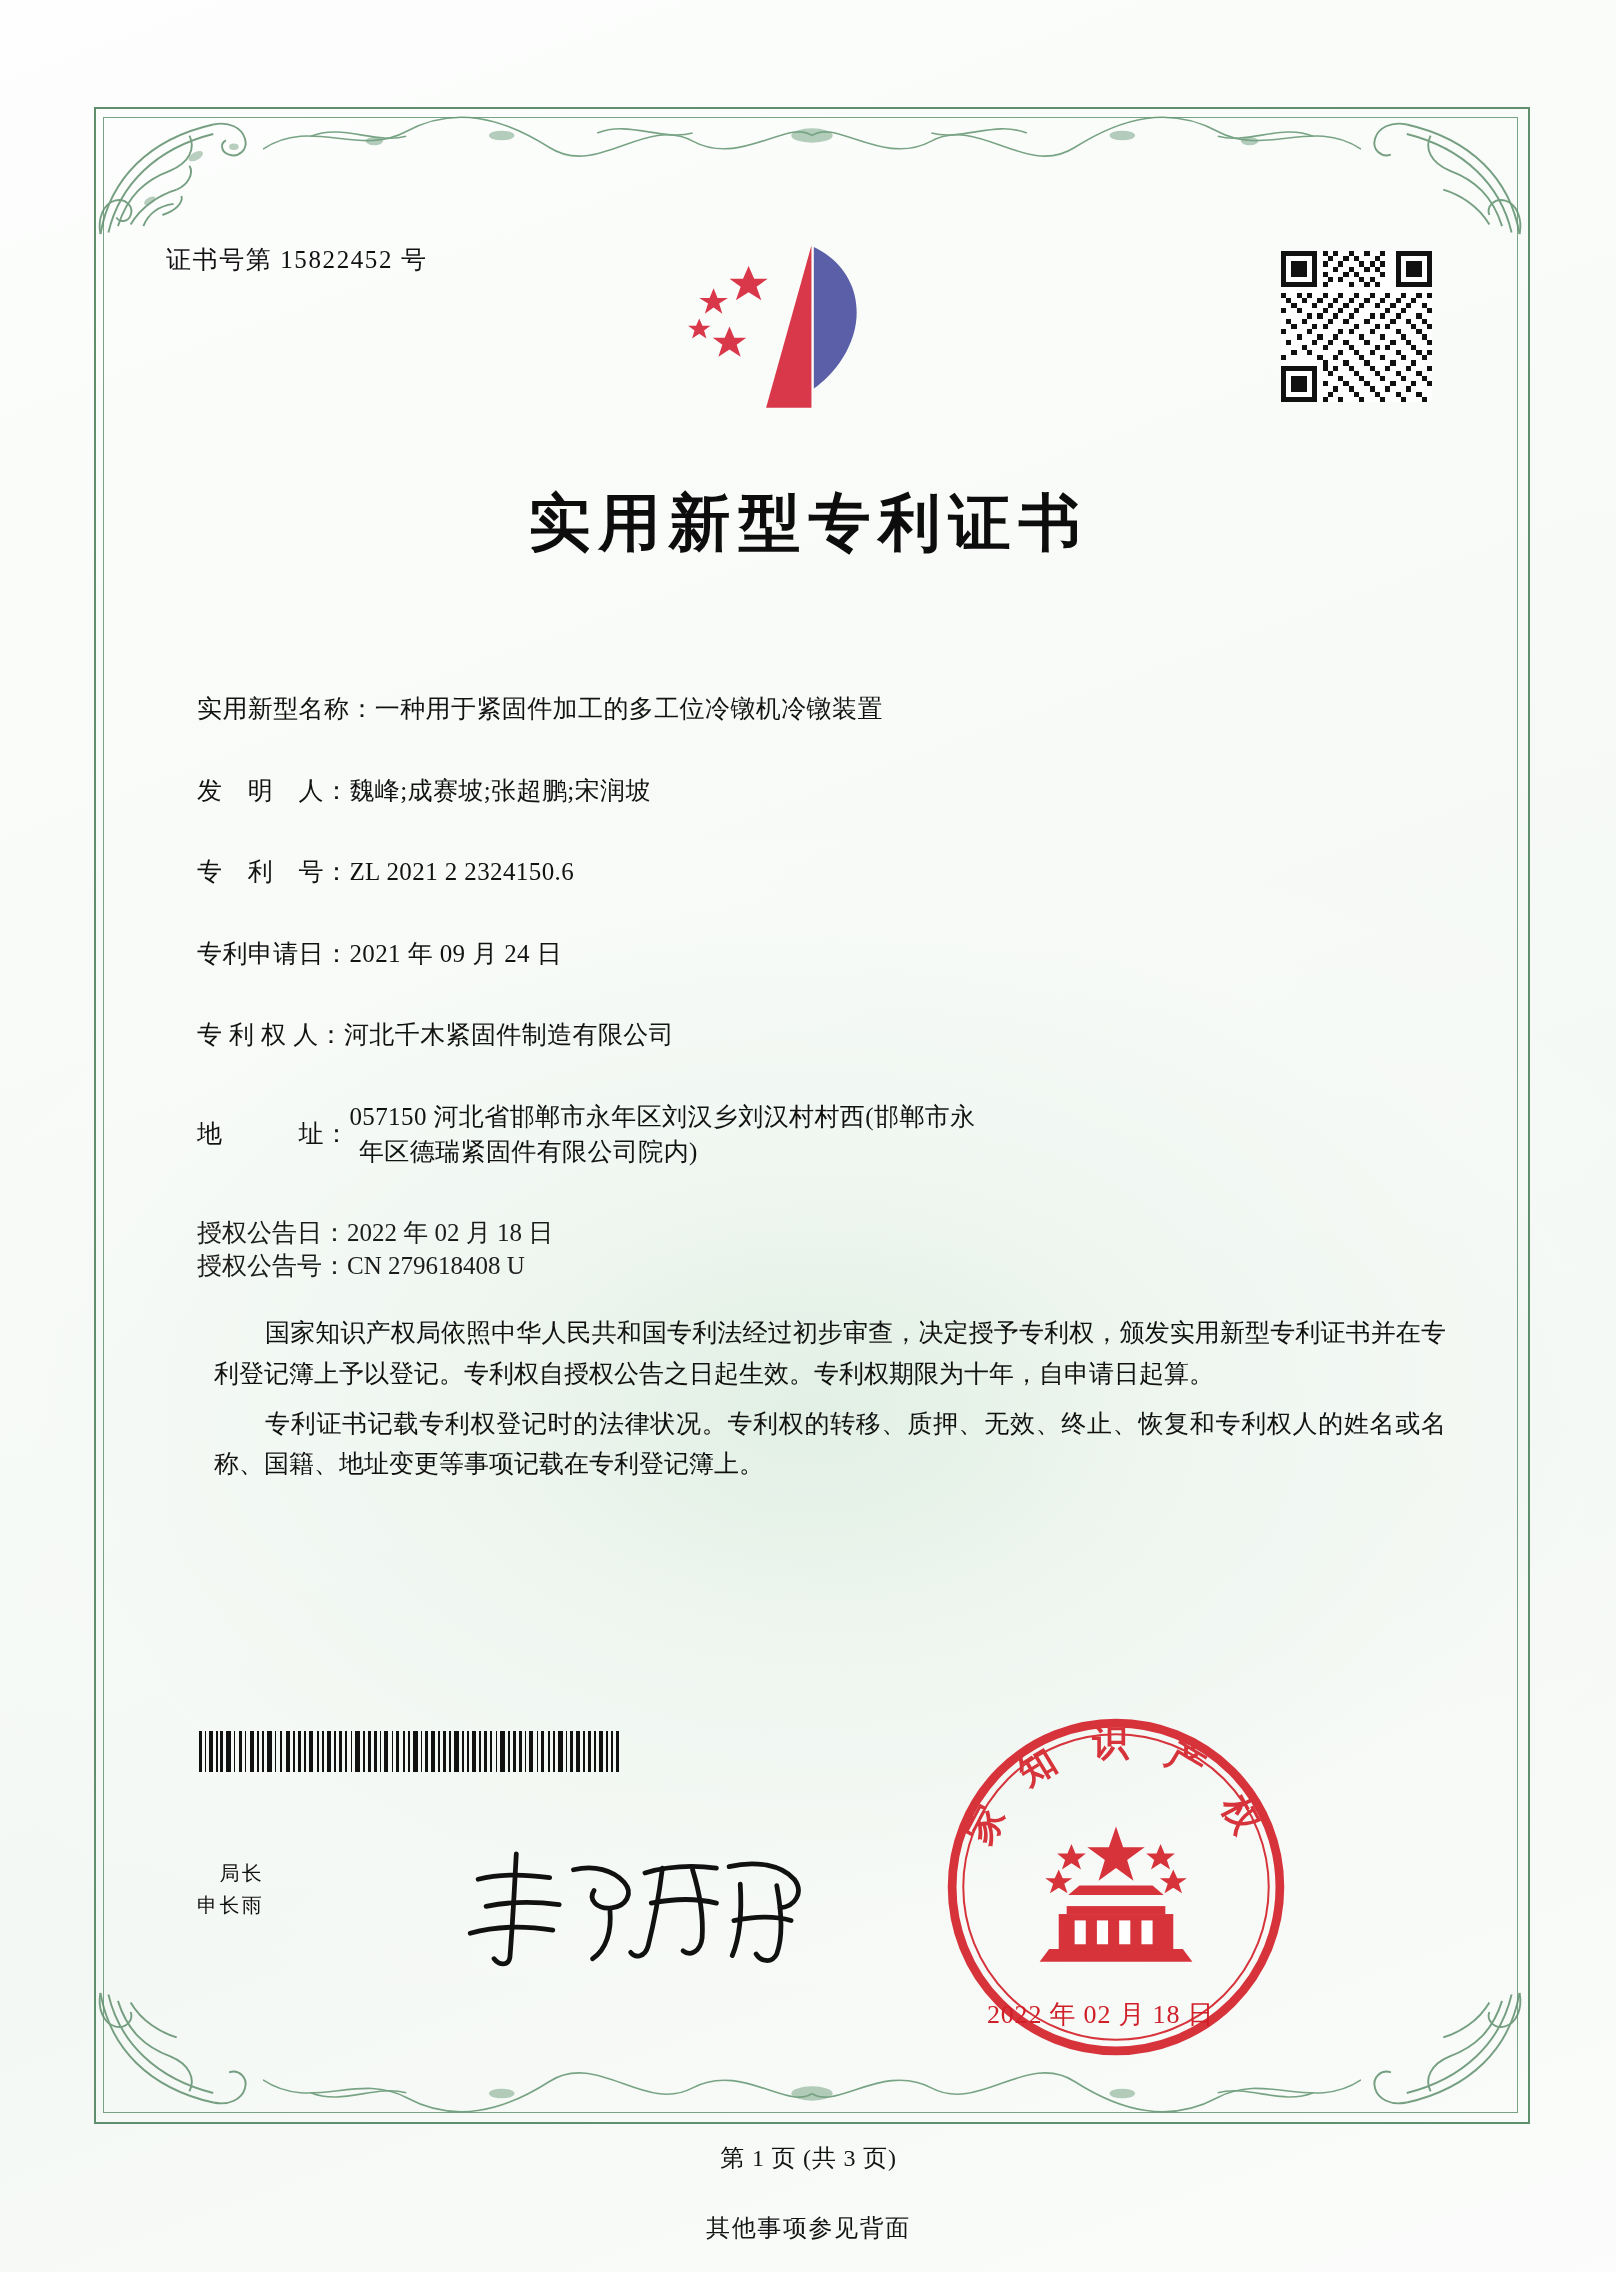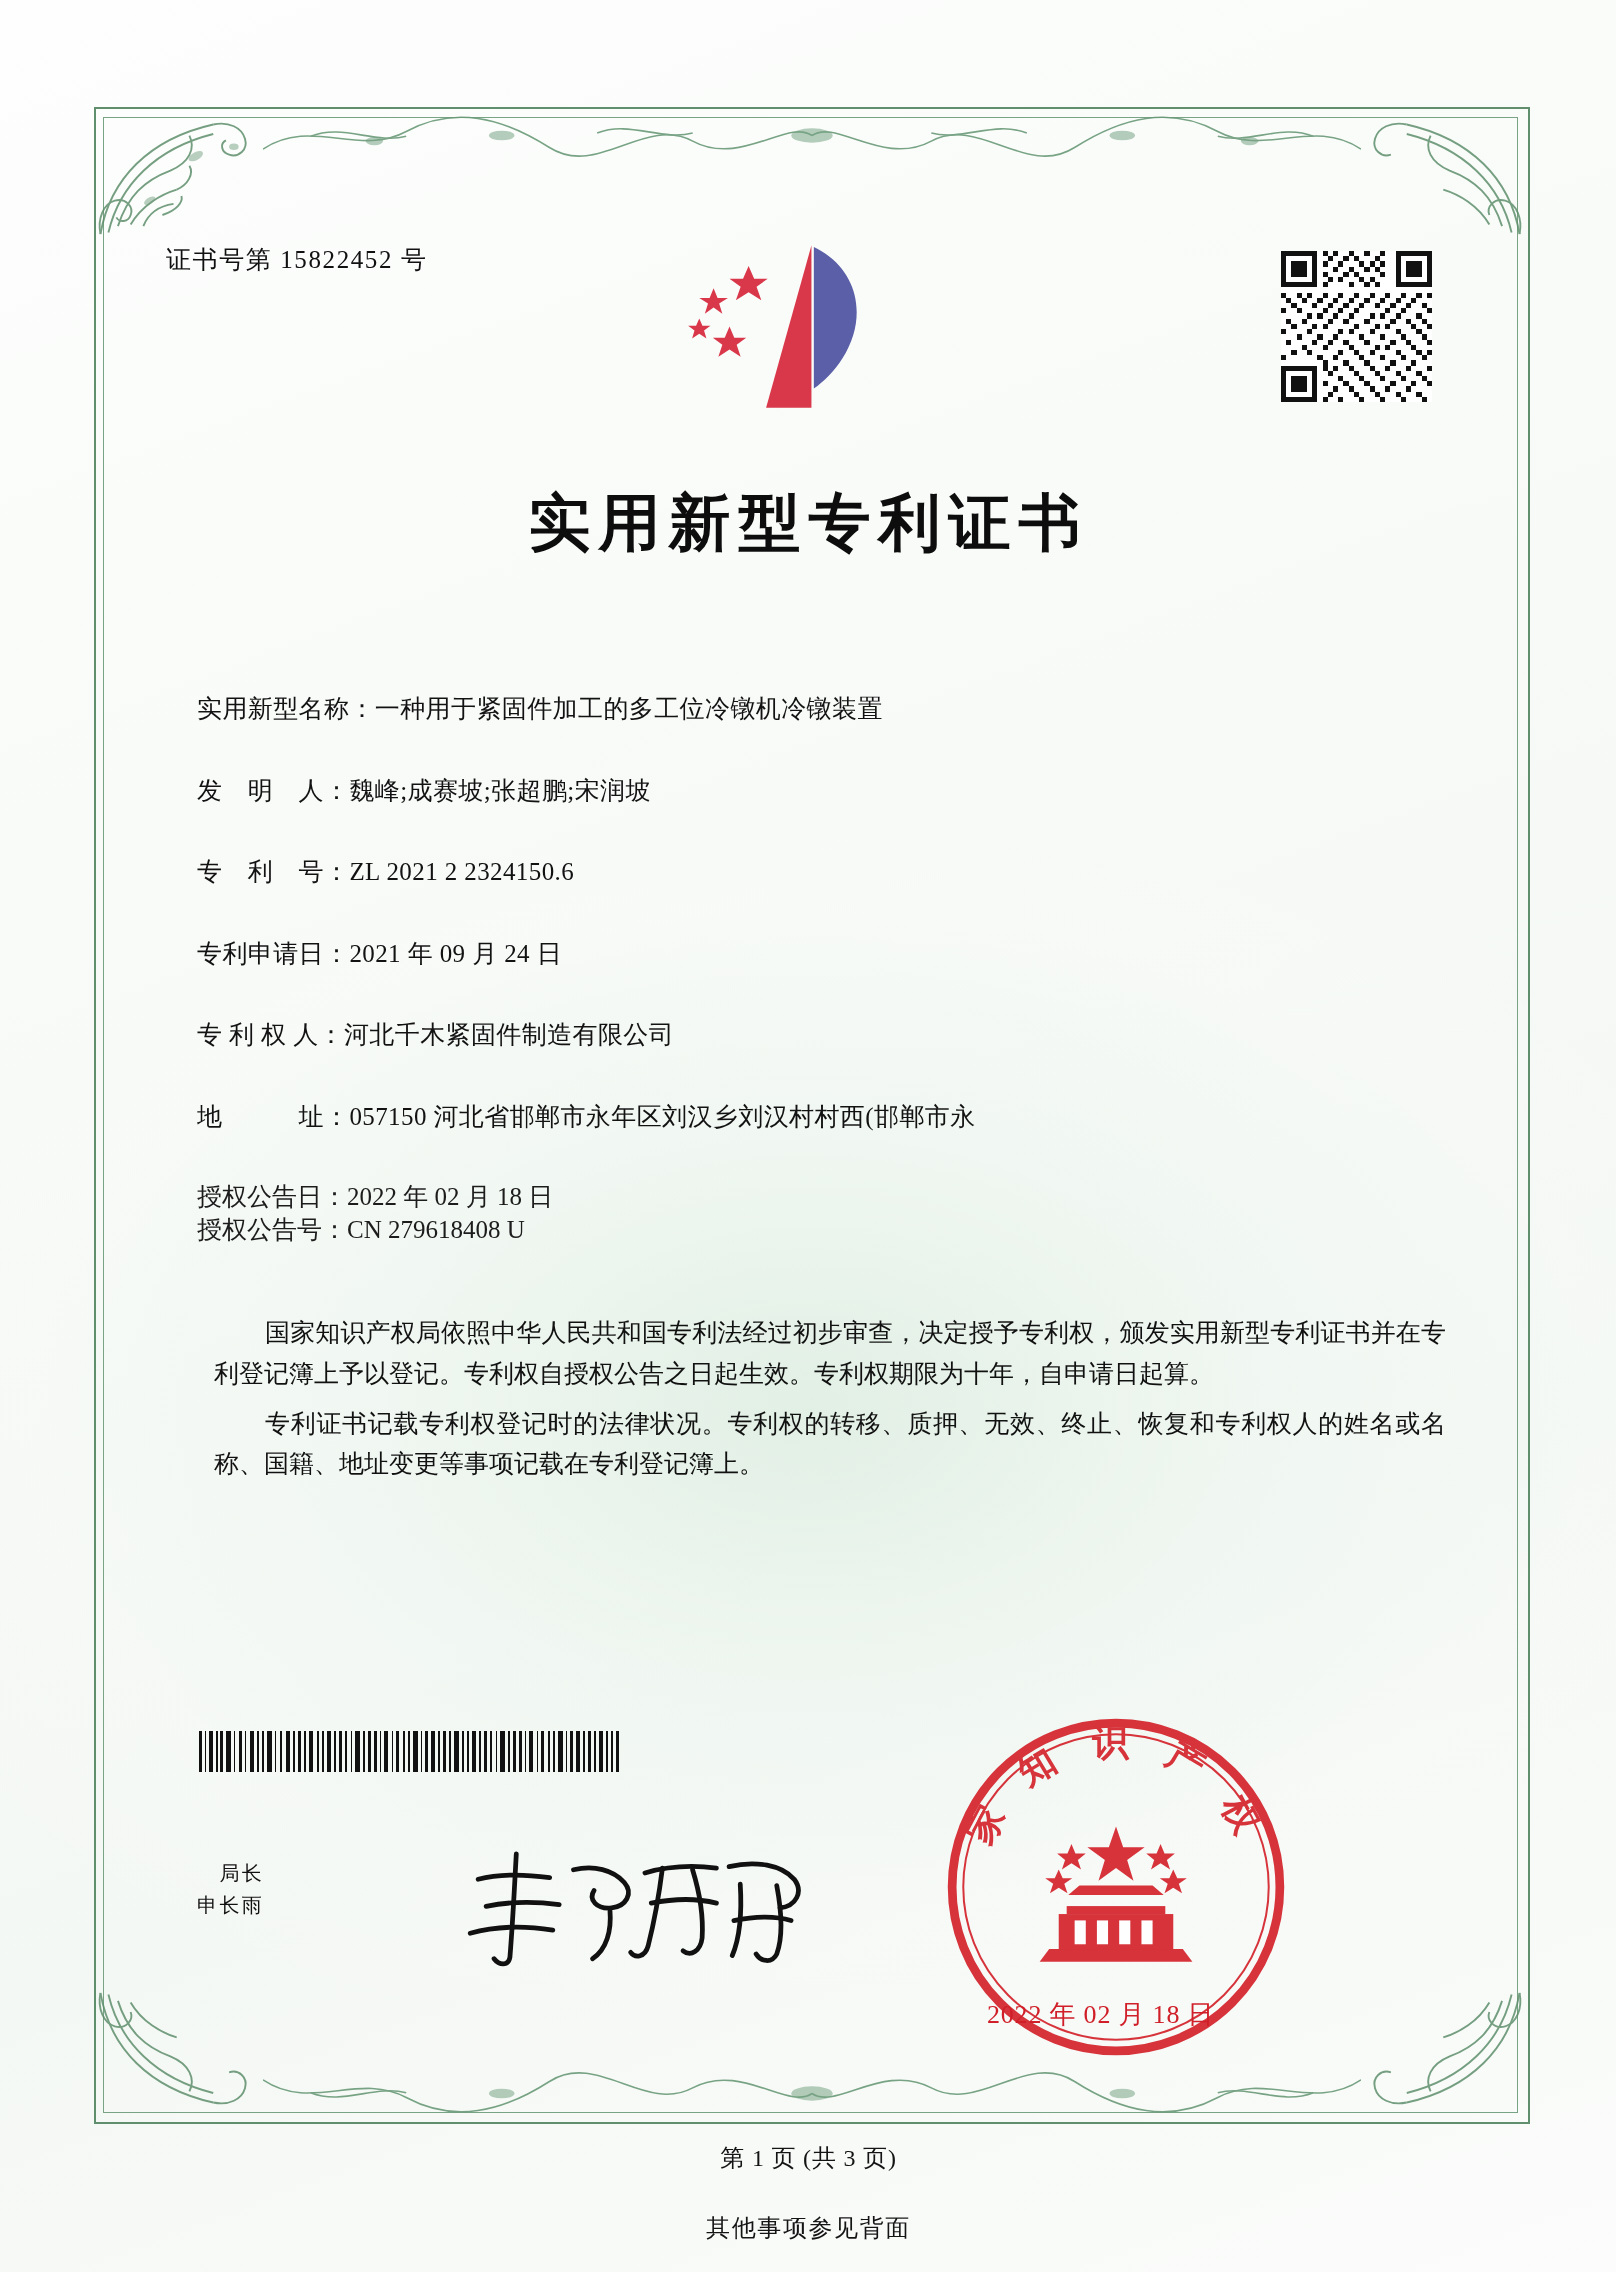--- a/index.html
+++ b/index.html
@@ -543,20 +543,21 @@
       <span class="lab sp1">专 利 权 人</span>
       <span class="lab">：</span>
       <span class="val">河北千木紧固件制造有限公司</span>
     </div>
 
     <div class="field">
       <span class="lab sp1">地　　　址</span>
       <span class="lab">：</span>
       <span class="val">
         <span>057150 河北省邯郸市永年区刘汉乡刘汉村村西(邯郸市永</span>
+        <span class="cont">年区德瑞紧固件有限公司院内)</span>
       </span>
     </div>
 
     <div class="row-two">
       <span class="c1">
         <span>授权公告日</span><span>：</span><span>2022 年 02 月 18 日</span>
       </span>
       <span class="c2">
         <span>授权公告号</span><span>：</span><span>CN 279618408 U</span>
       </span>

